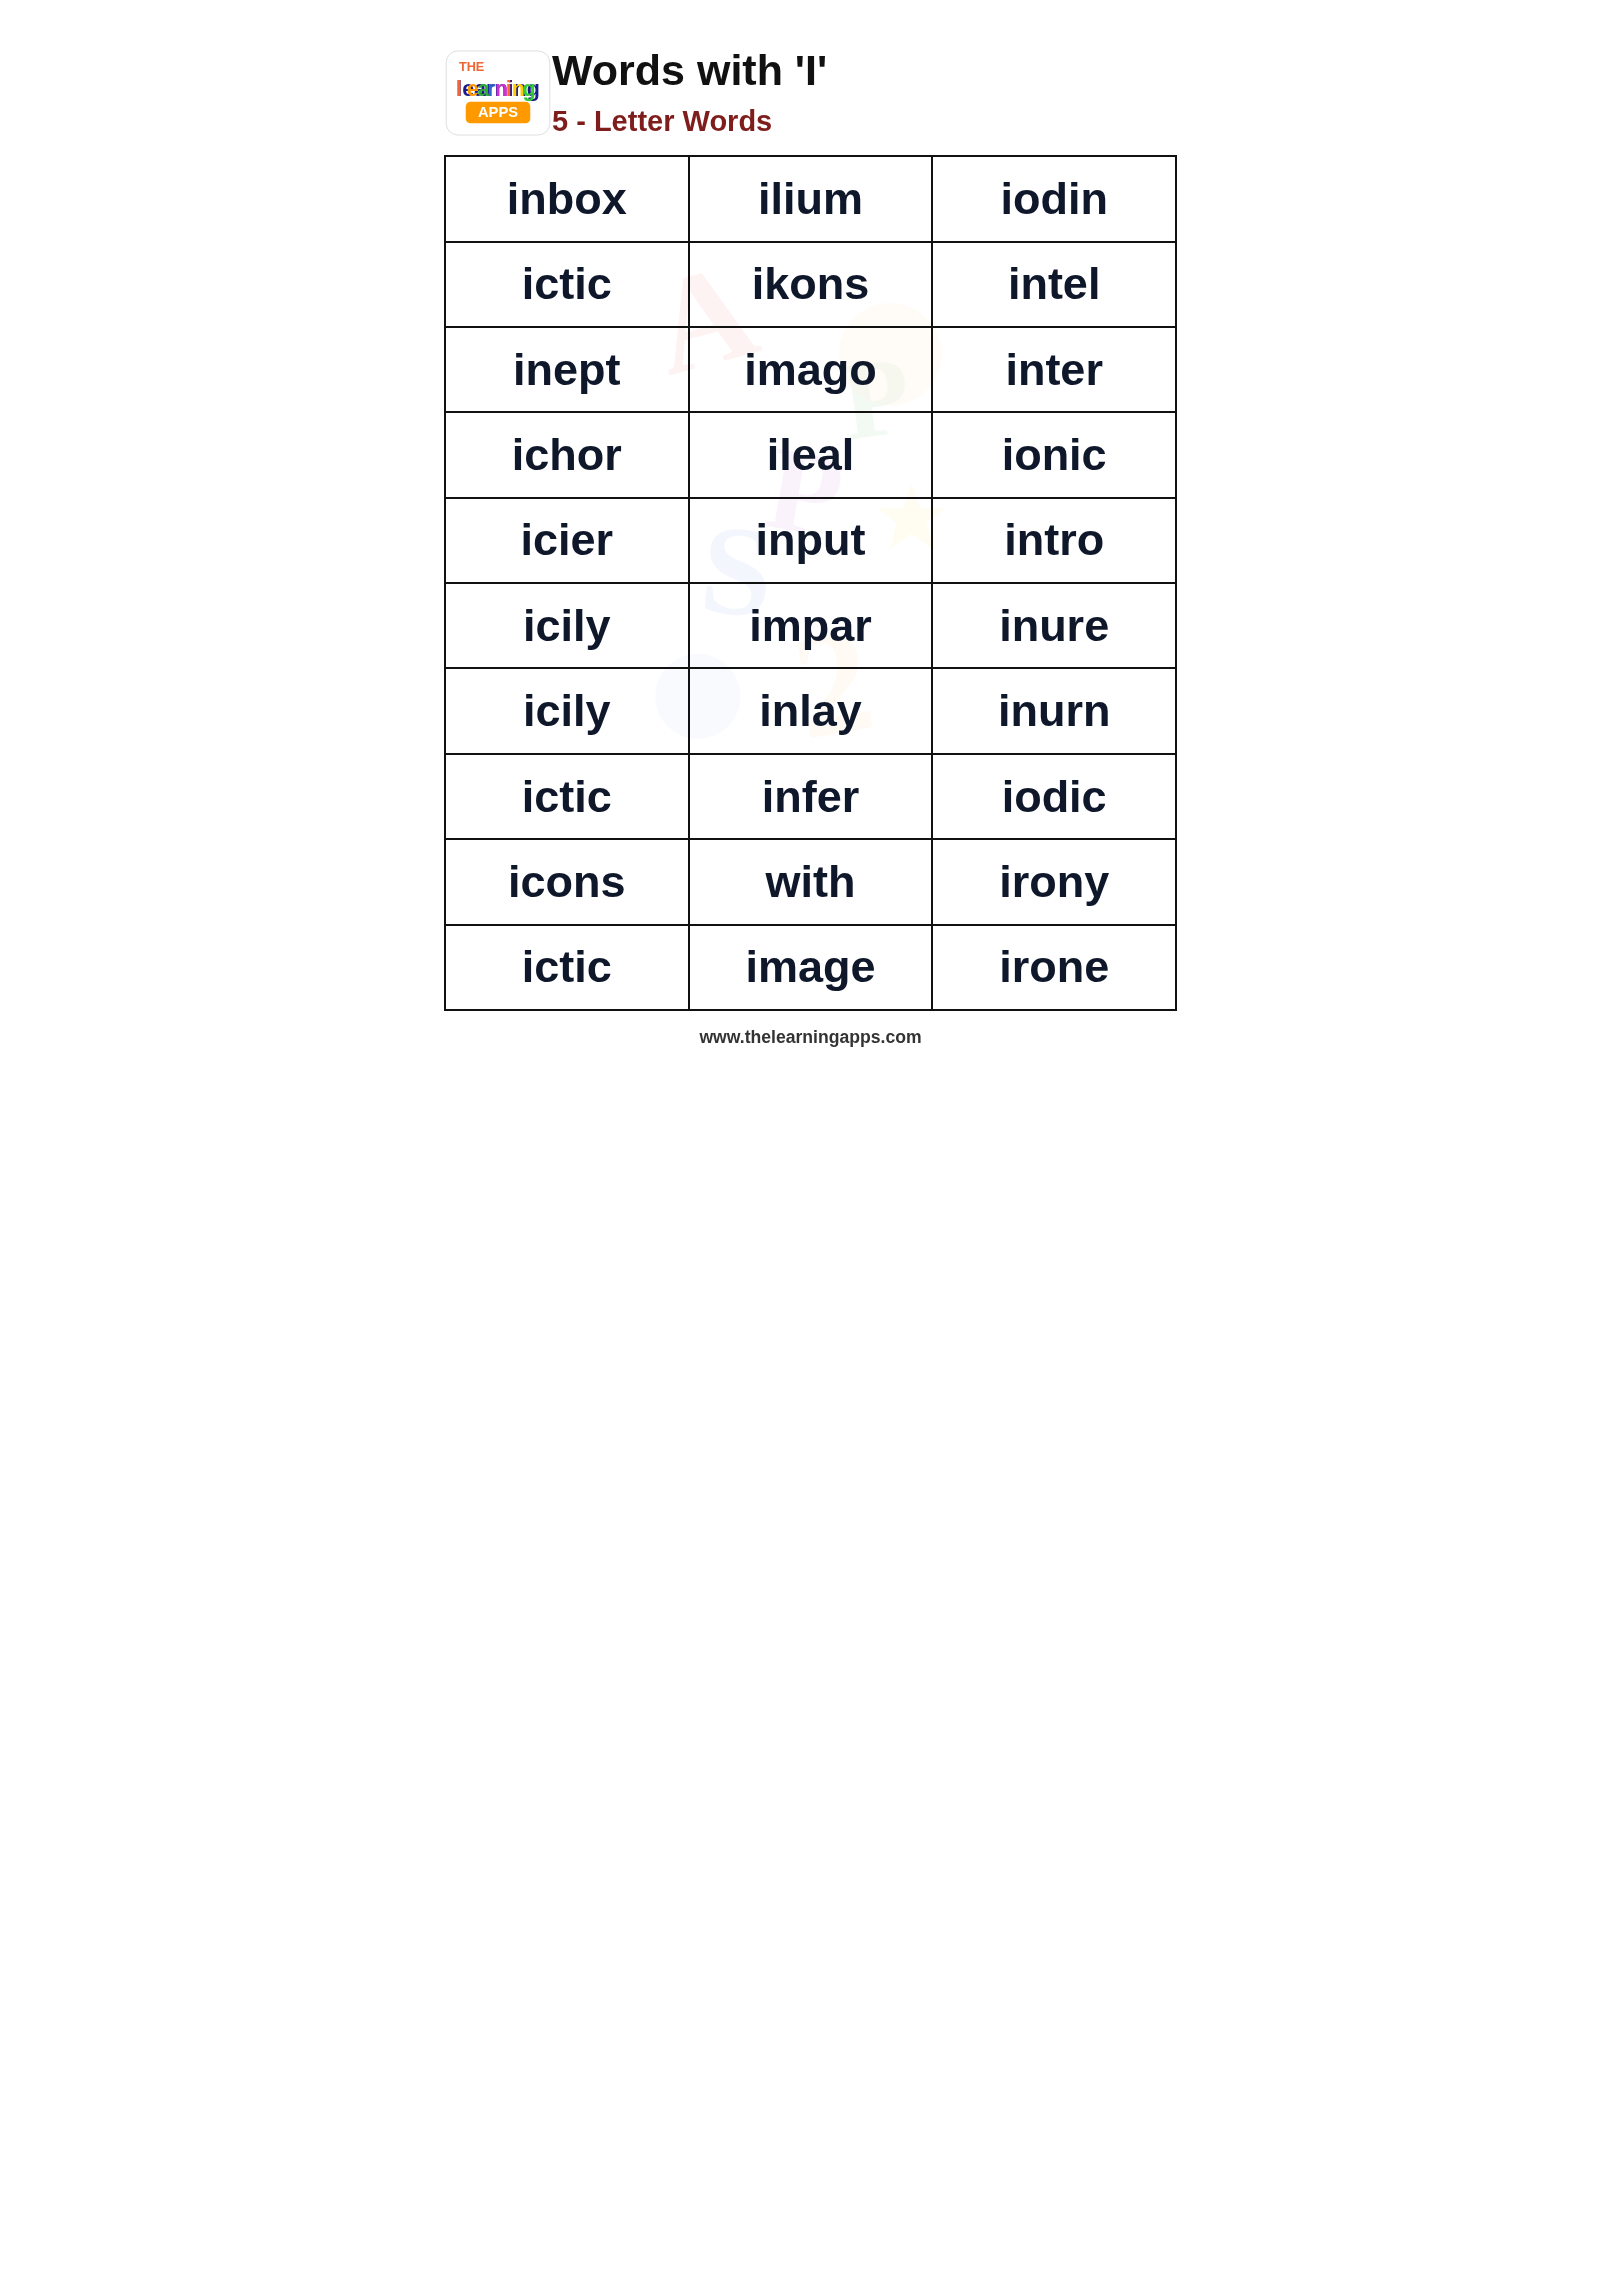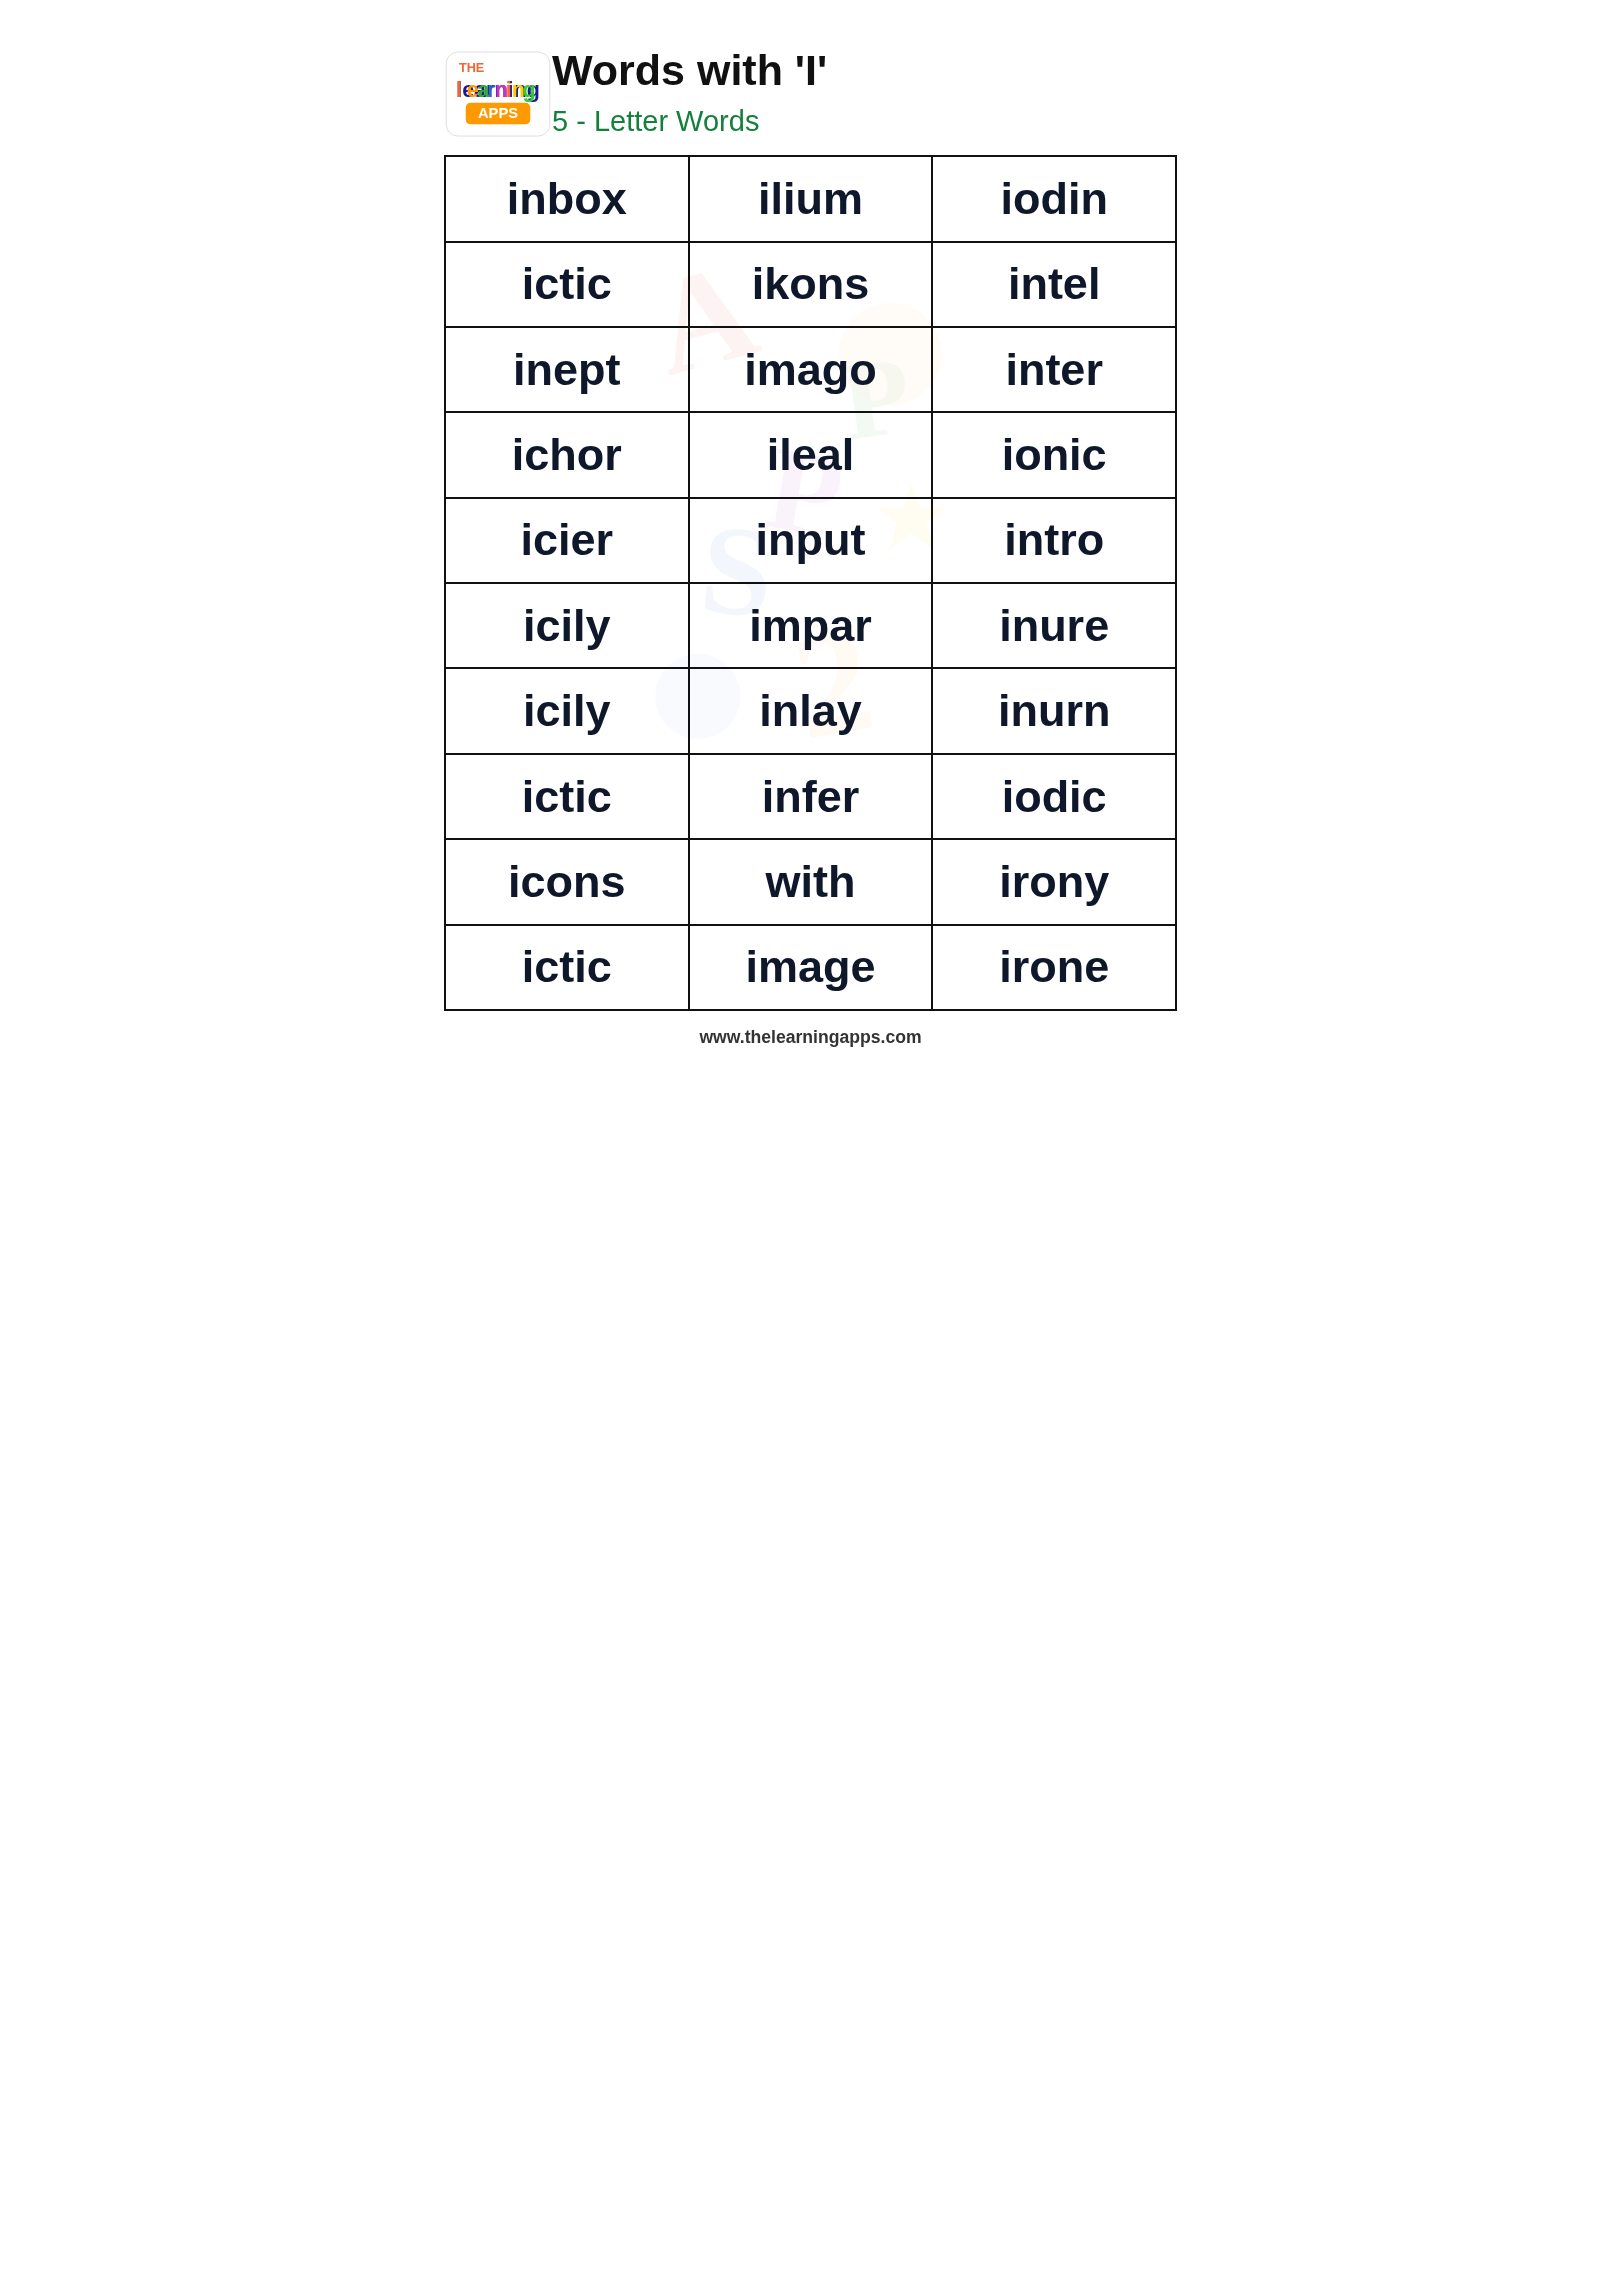--- a/index.html
+++ b/index.html
@@ -16,42 +16,42 @@
 
     .page {
       width: 811px;
       background: #fff;
       padding: 29px 39px 39px;
       position: relative;
     }
 
     .header {
       display: flex;
-      align-items: flex-end;
+      align-items: center;
       margin-bottom: 9.8px;
     }
 
     .header-text {
       display: flex;
       flex-direction: column;
       justify-content: center;
     }
 
     .main-title {
       font-size: 43px;
       font-weight: 900;
       color: #111;
       line-height: 1;
       font-family: Arial Black, Arial, sans-serif;
     }
 
     .subtitle {
       font-size: 29px;
-      font-weight: 400;
-      color: #15803d;
+      font-weight: 700;
+      color: #7f1d1d;
       margin-top: 13px;
       font-family: Arial, sans-serif;
     }
 
     .word-table {
       width: 100%;
       border-collapse: collapse;
       border: 2.5px solid #111;
       margin-top: 17.6px;
       position: relative;

